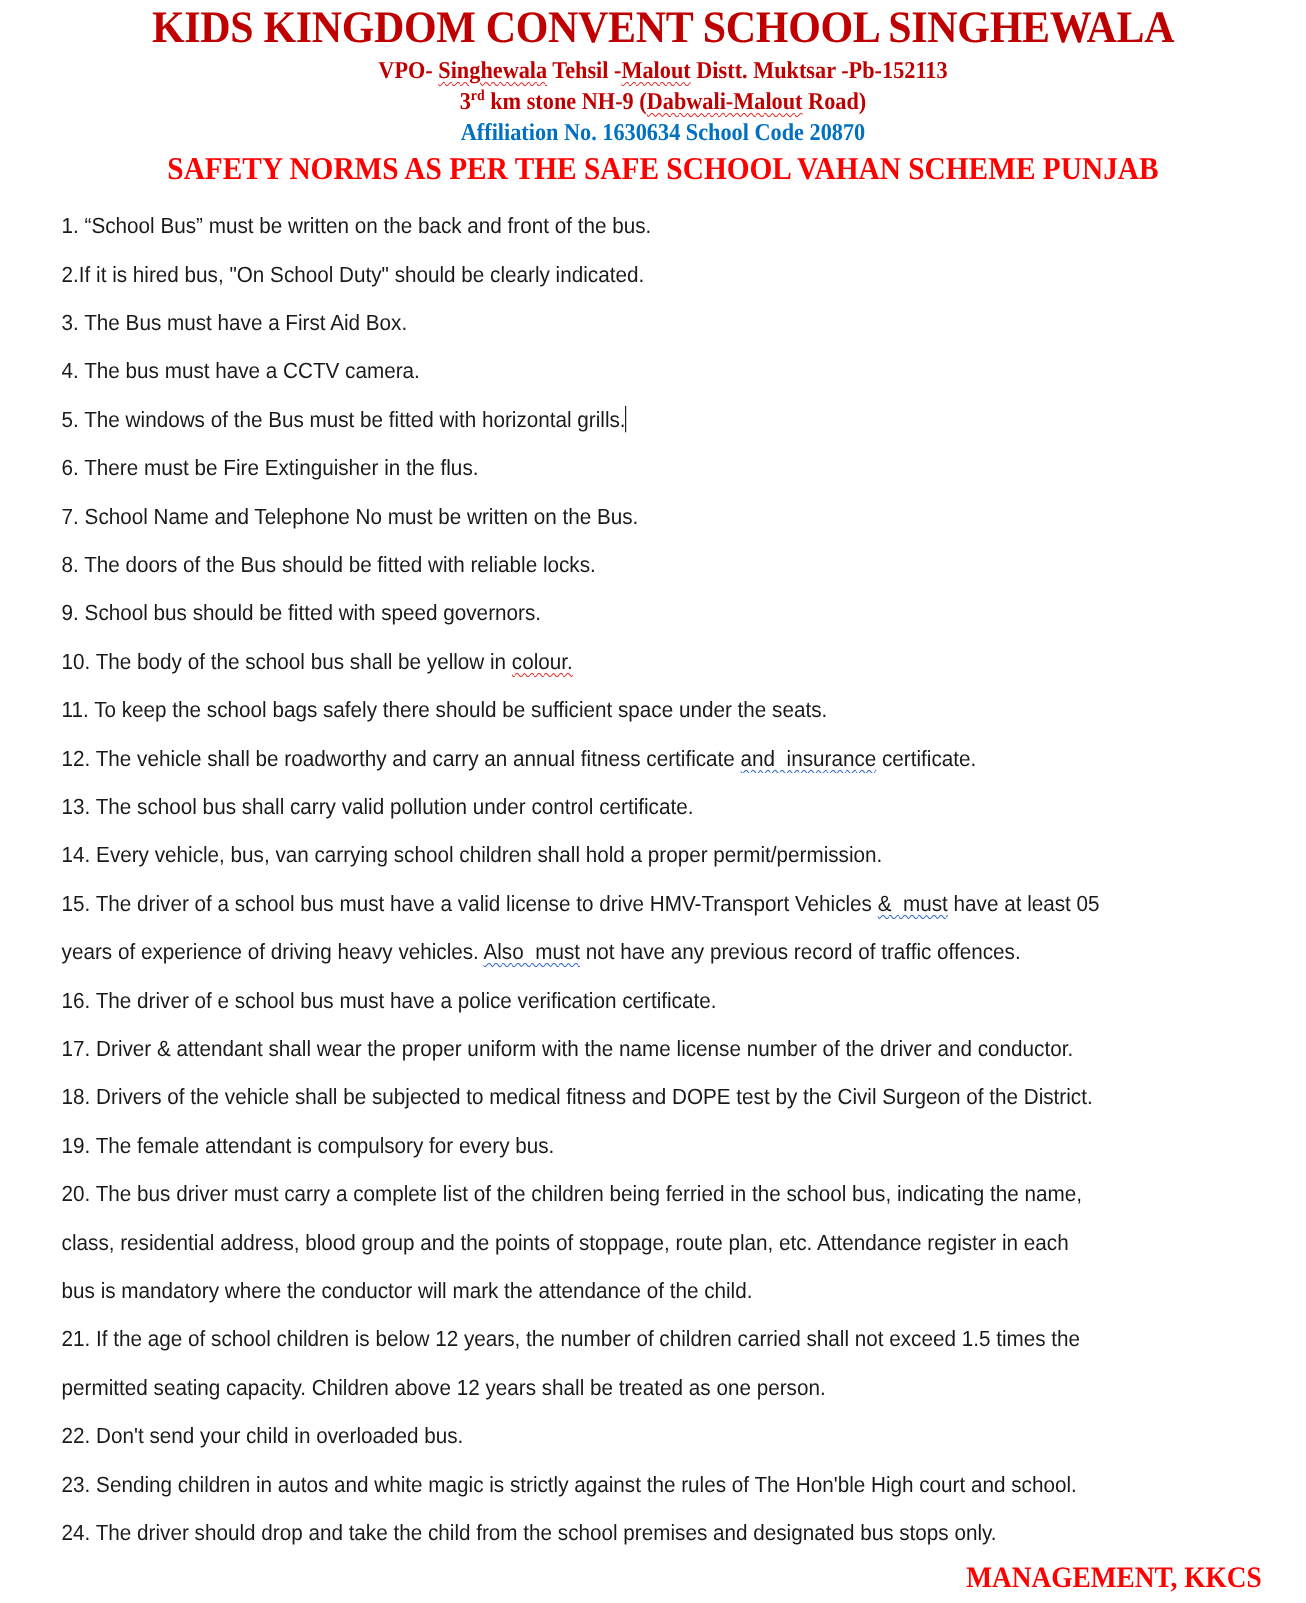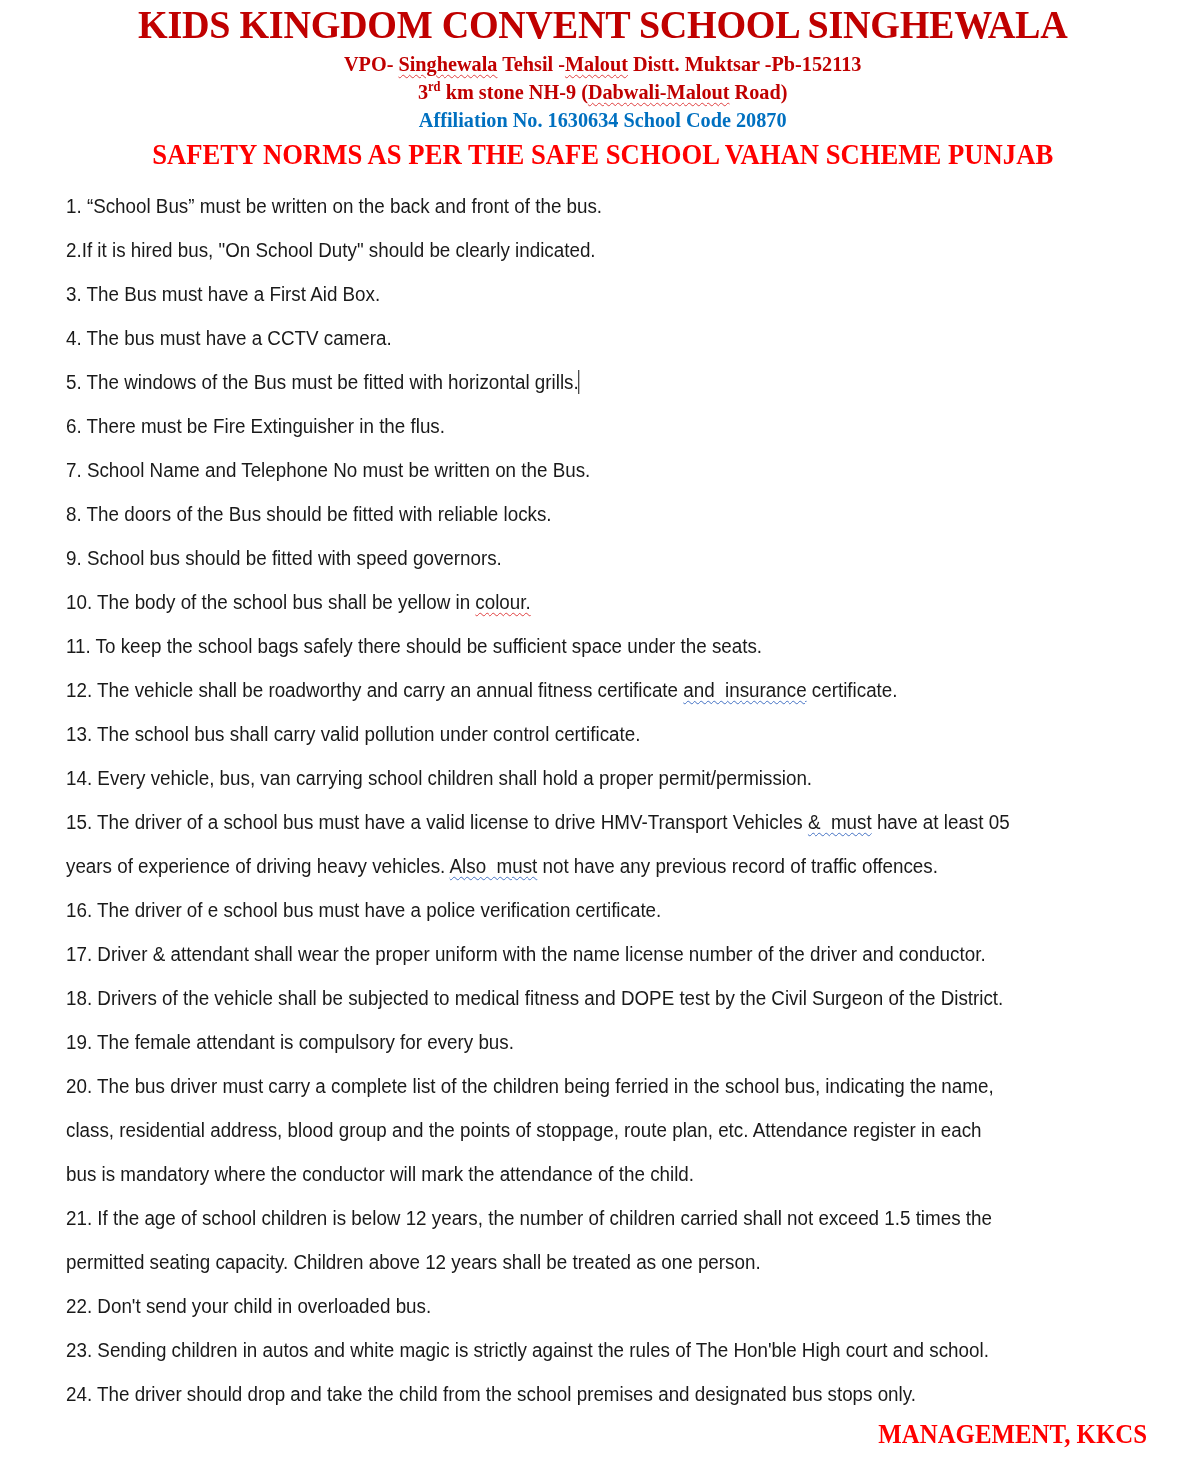--- a/index.html
+++ b/index.html
@@ -72,21 +72,21 @@
       text-decoration-thickness: 1px;
       text-underline-offset: 3px;
     }
     .spell-blue {
       text-decoration: underline wavy #4472c4;
       text-decoration-thickness: 1px;
       text-underline-offset: 3px;
     }
     .rules {
       position: absolute;
-      left: 66px;
+      left: 56px;
       top: 184px;
       width: 1100px;
       margin: 0;
       padding: 0;
       list-style: none;
     }
     .rule {
       font-size: 20px;
       line-height: 44px;
       white-space: pre-wrap;

